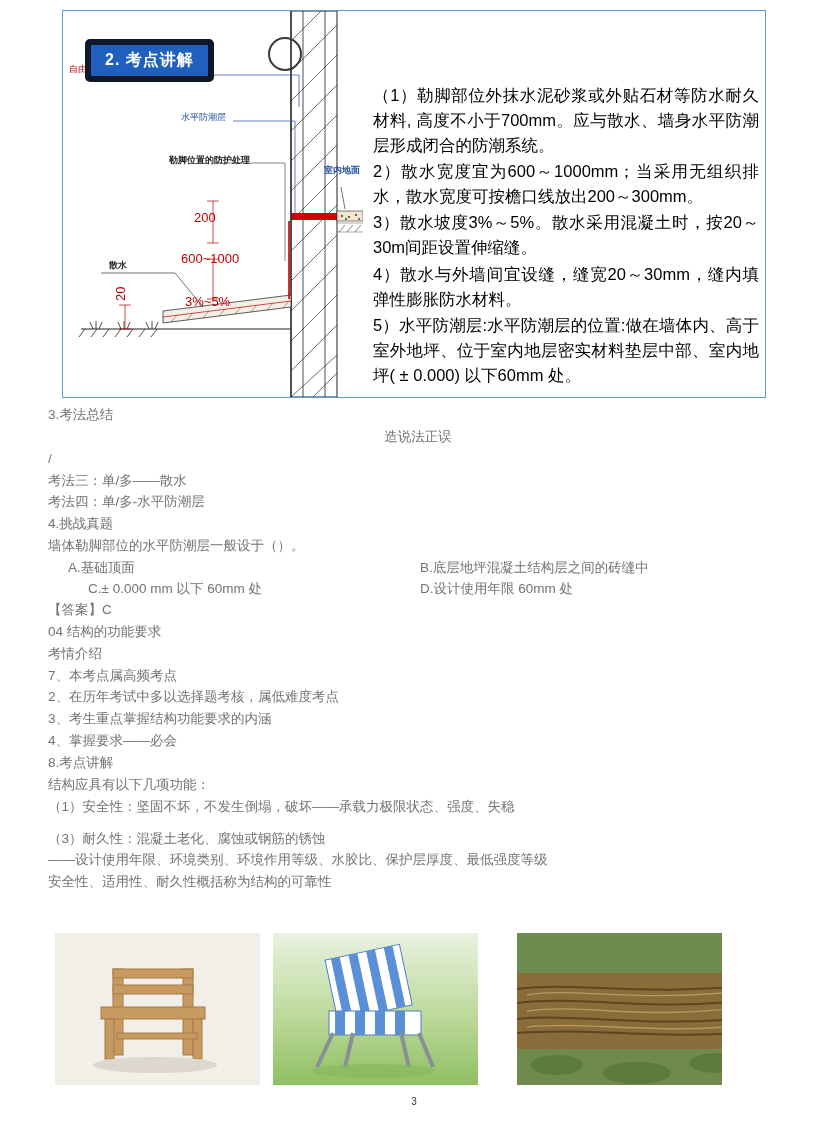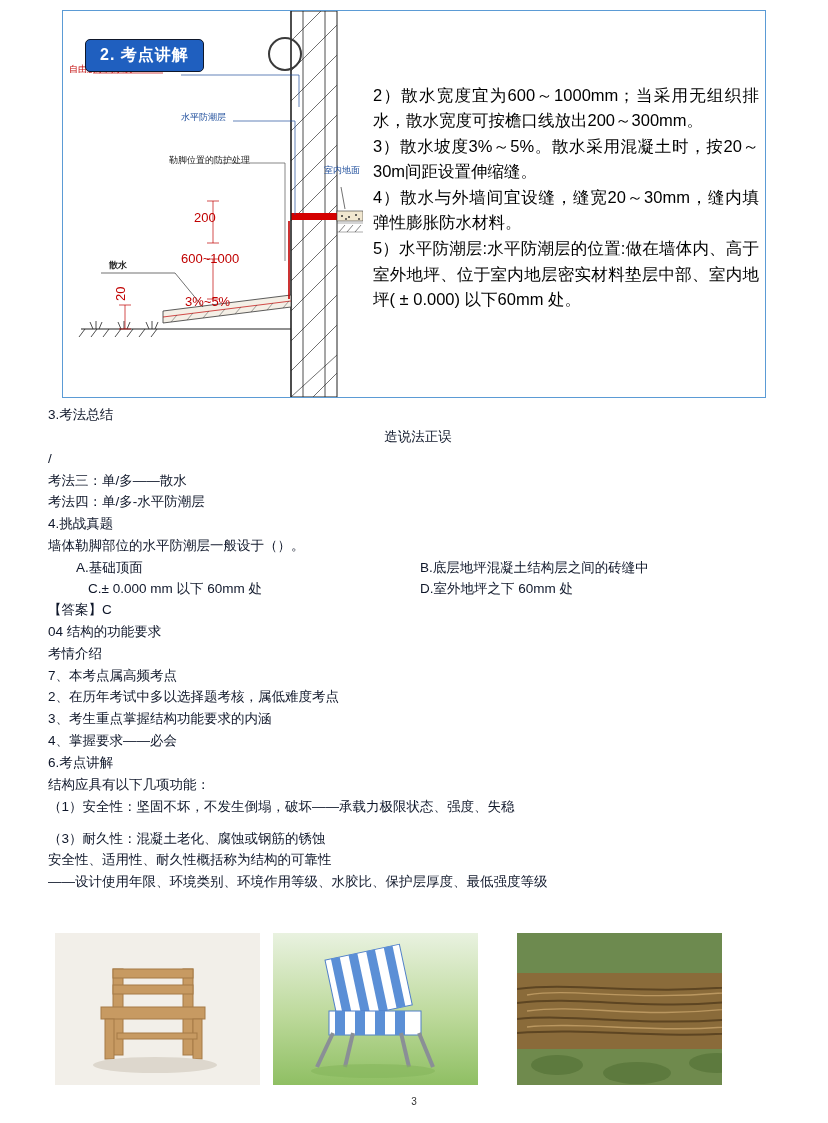--- a/index.html
+++ b/index.html
@@ -56,21 +56,21 @@
   .badge {
     position: absolute;
     left: 22px;
     top: 28px;
     background: #1f5fbf;
     color: #ffffff;
     font-size: 16px;
     font-weight: bold;
     padding: 5px 14px;
     border-radius: 5px;
-    border: 1px solid #0f172a;
+    border: 6px solid #0f172a;
     letter-spacing: 1px;
     z-index: 5;
   }
   .badge-circle {
     position: absolute;
     left: 205px;
     top: 26px;
     width: 30px;
     height: 30px;
     border: 2px solid #3a3a3a;
@@ -88,20 +88,21 @@
   }
   .lbl-blue {
     color: #1f4e9c;
     font-size: 9px;
     white-space: nowrap;
   }
   .lbl-dk {
     color: #222222;
     font-size: 9px;
     white-space: nowrap;
+    font-weight: bold;
   }
   .lbl-dim {
     color: #c00000;
     font-size: 13px;
     white-space: nowrap;
   }
 
   
   .fig-text {
     position: absolute;
@@ -119,28 +120,28 @@
   .ind1 { text-indent: 0; }
 
   
   .body-text {
     position: absolute;
     left: 48px;
     top: 404px;
     width: 740px;
     font-size: 13.5px;
     line-height: 1.62;
-    color: #0f172a;
+    color: #737373;
   }
   .body-text p { margin: 0; }
   .center { text-align: center; }
   .slash { margin-left: 86px; }
 
   .qline { margin-top: 1px; }
-  .opt-a { position: absolute; left: 28px; top: 0; }
+  .opt-a { position: absolute; left: 20px; top: 0; }
   .opt-b { position: absolute; left: 372px; top: 0; }
   .opt-c { position: absolute; left: 40px; top: 0; }
   .opt-d { position: absolute; left: 372px; top: 0; }
   .opt-row { position: relative; height: 21px; }
 
   .gap { height: 10px; }
 
   
   .photos {
     position: absolute;
@@ -296,20 +297,21 @@
       <div class="dwg lbl-dim" style="left:118px; top:240px;">600~1000</div>
       <div class="dwg lbl-dim" style="left:50px; top:290px; transform:rotate(-90deg); transform-origin: left top;">20</div>
       <div class="dwg lbl-dim" style="left:122px; top:283px;">3%~5%</div>
 
       <div class="badge">2. 考点讲解</div>
       <div class="badge-circle"></div>
     </div>
 
     <div class="fig-right">
       <div class="fig-text">
+        <p class="ind1">（1）勒脚部位外抹水泥砂浆或外贴石材等防水耐久材料, 高度不小于700mm。应与散水、墙身水平防潮层形成闭合的防潮系统。</p>
         <p>2）散水宽度宜为600～1000mm；当采用无组织排水，散水宽度可按檐口线放出200～300mm。</p>
         <p>3）散水坡度3%～5%。散水采用混凝土时，按20～30m间距设置伸缩缝。</p>
         <p>4）散水与外墙间宜设缝，缝宽20～30mm，缝内填弹性膨胀防水材料。</p>
         <p>5）水平防潮层:水平防潮层的位置:做在墙体内、高于室外地坪、位于室内地层密实材料垫层中部、室内地坪( ± 0.000) 以下60mm 处。</p>
       </div>
     </div>
   </div>
 
   <div class="body-text">
     <p>3.考法总结</p>
@@ -319,37 +321,37 @@
     <p>考法四：单/多-水平防潮层</p>
     <p>4.挑战真题</p>
     <p class="qline">墙体勒脚部位的水平防潮层一般设于（）。</p>
 
     <div class="opt-row">
       <span class="opt-a">A.基础顶面</span>
       <span class="opt-b">B.底层地坪混凝土结构层之间的砖缝中</span>
     </div>
     <div class="opt-row">
       <span class="opt-c">C.± 0.000 mm 以下 60mm 处</span>
-      <span class="opt-d">D.室外地坪之下 60mm 处</span>
+      <span class="opt-d">D.设计使用年限 60mm 处</span>
     </div>
 
     <p>【答案】C</p>
     <p>04 结构的功能要求</p>
     <p>考情介绍</p>
     <p>7、本考点属高频考点</p>
     <p>2、在历年考试中多以选择题考核，属低难度考点</p>
     <p>3、考生重点掌握结构功能要求的内涵</p>
     <p>4、掌握要求——必会</p>
-    <p>6.考点讲解</p>
+    <p>8.考点讲解</p>
     <p>结构应具有以下几项功能：</p>
     <p>（1）安全性：坚固不坏，不发生倒塌，破坏——承载力极限状态、强度、失稳</p>
     <div class="gap"></div>
     <p>（3）耐久性：混凝土老化、腐蚀或钢筋的锈蚀</p>
+    <p>——设计使用年限、环境类别、环境作用等级、水胶比、保护层厚度、最低强度等级</p>
     <p>安全性、适用性、耐久性概括称为结构的可靠性</p>
-    <p>——设计使用年限、环境类别、环境作用等级、水胶比、保护层厚度、最低强度等级</p>
   </div>
 
   <div class="photos">
 
     <div class="photo p1">
       <svg width="205" height="152" viewBox="0 0 205 152">
         <rect width="205" height="152" fill="#f2efe9"></rect>
 
         <g fill="#c79a62" stroke="#a57a46" stroke-width="1">
           <rect x="58" y="36" width="10" height="86"></rect>

